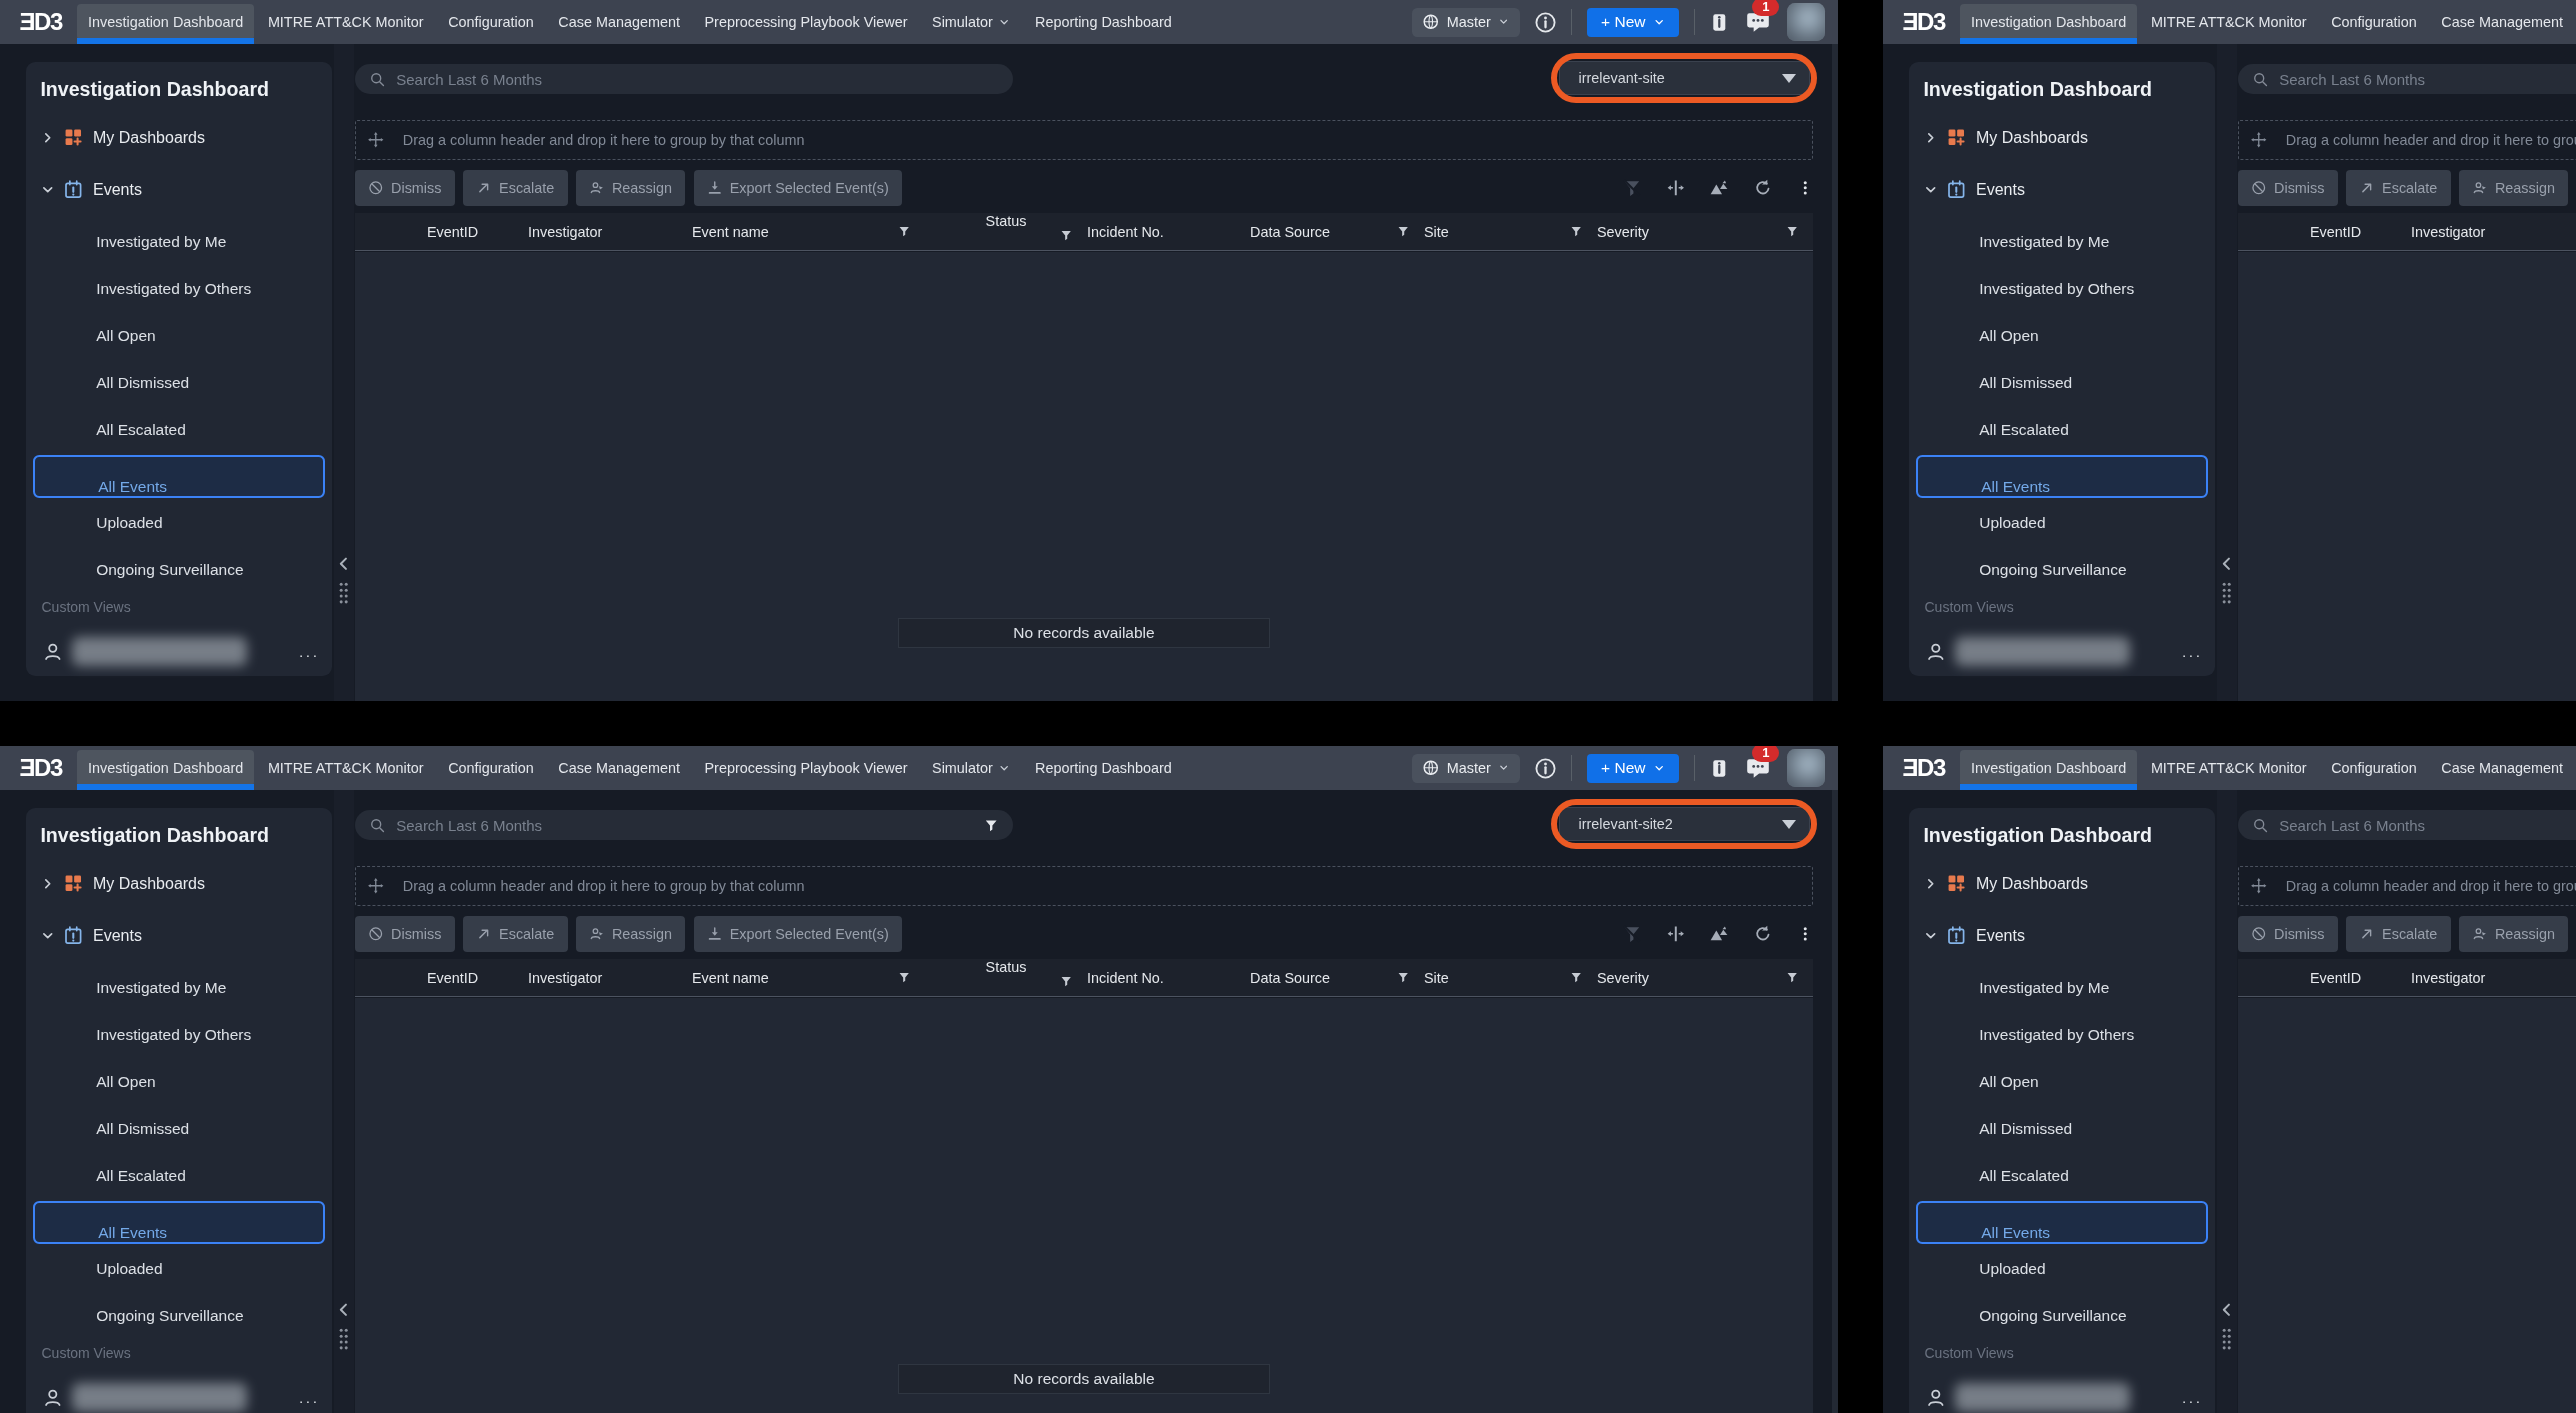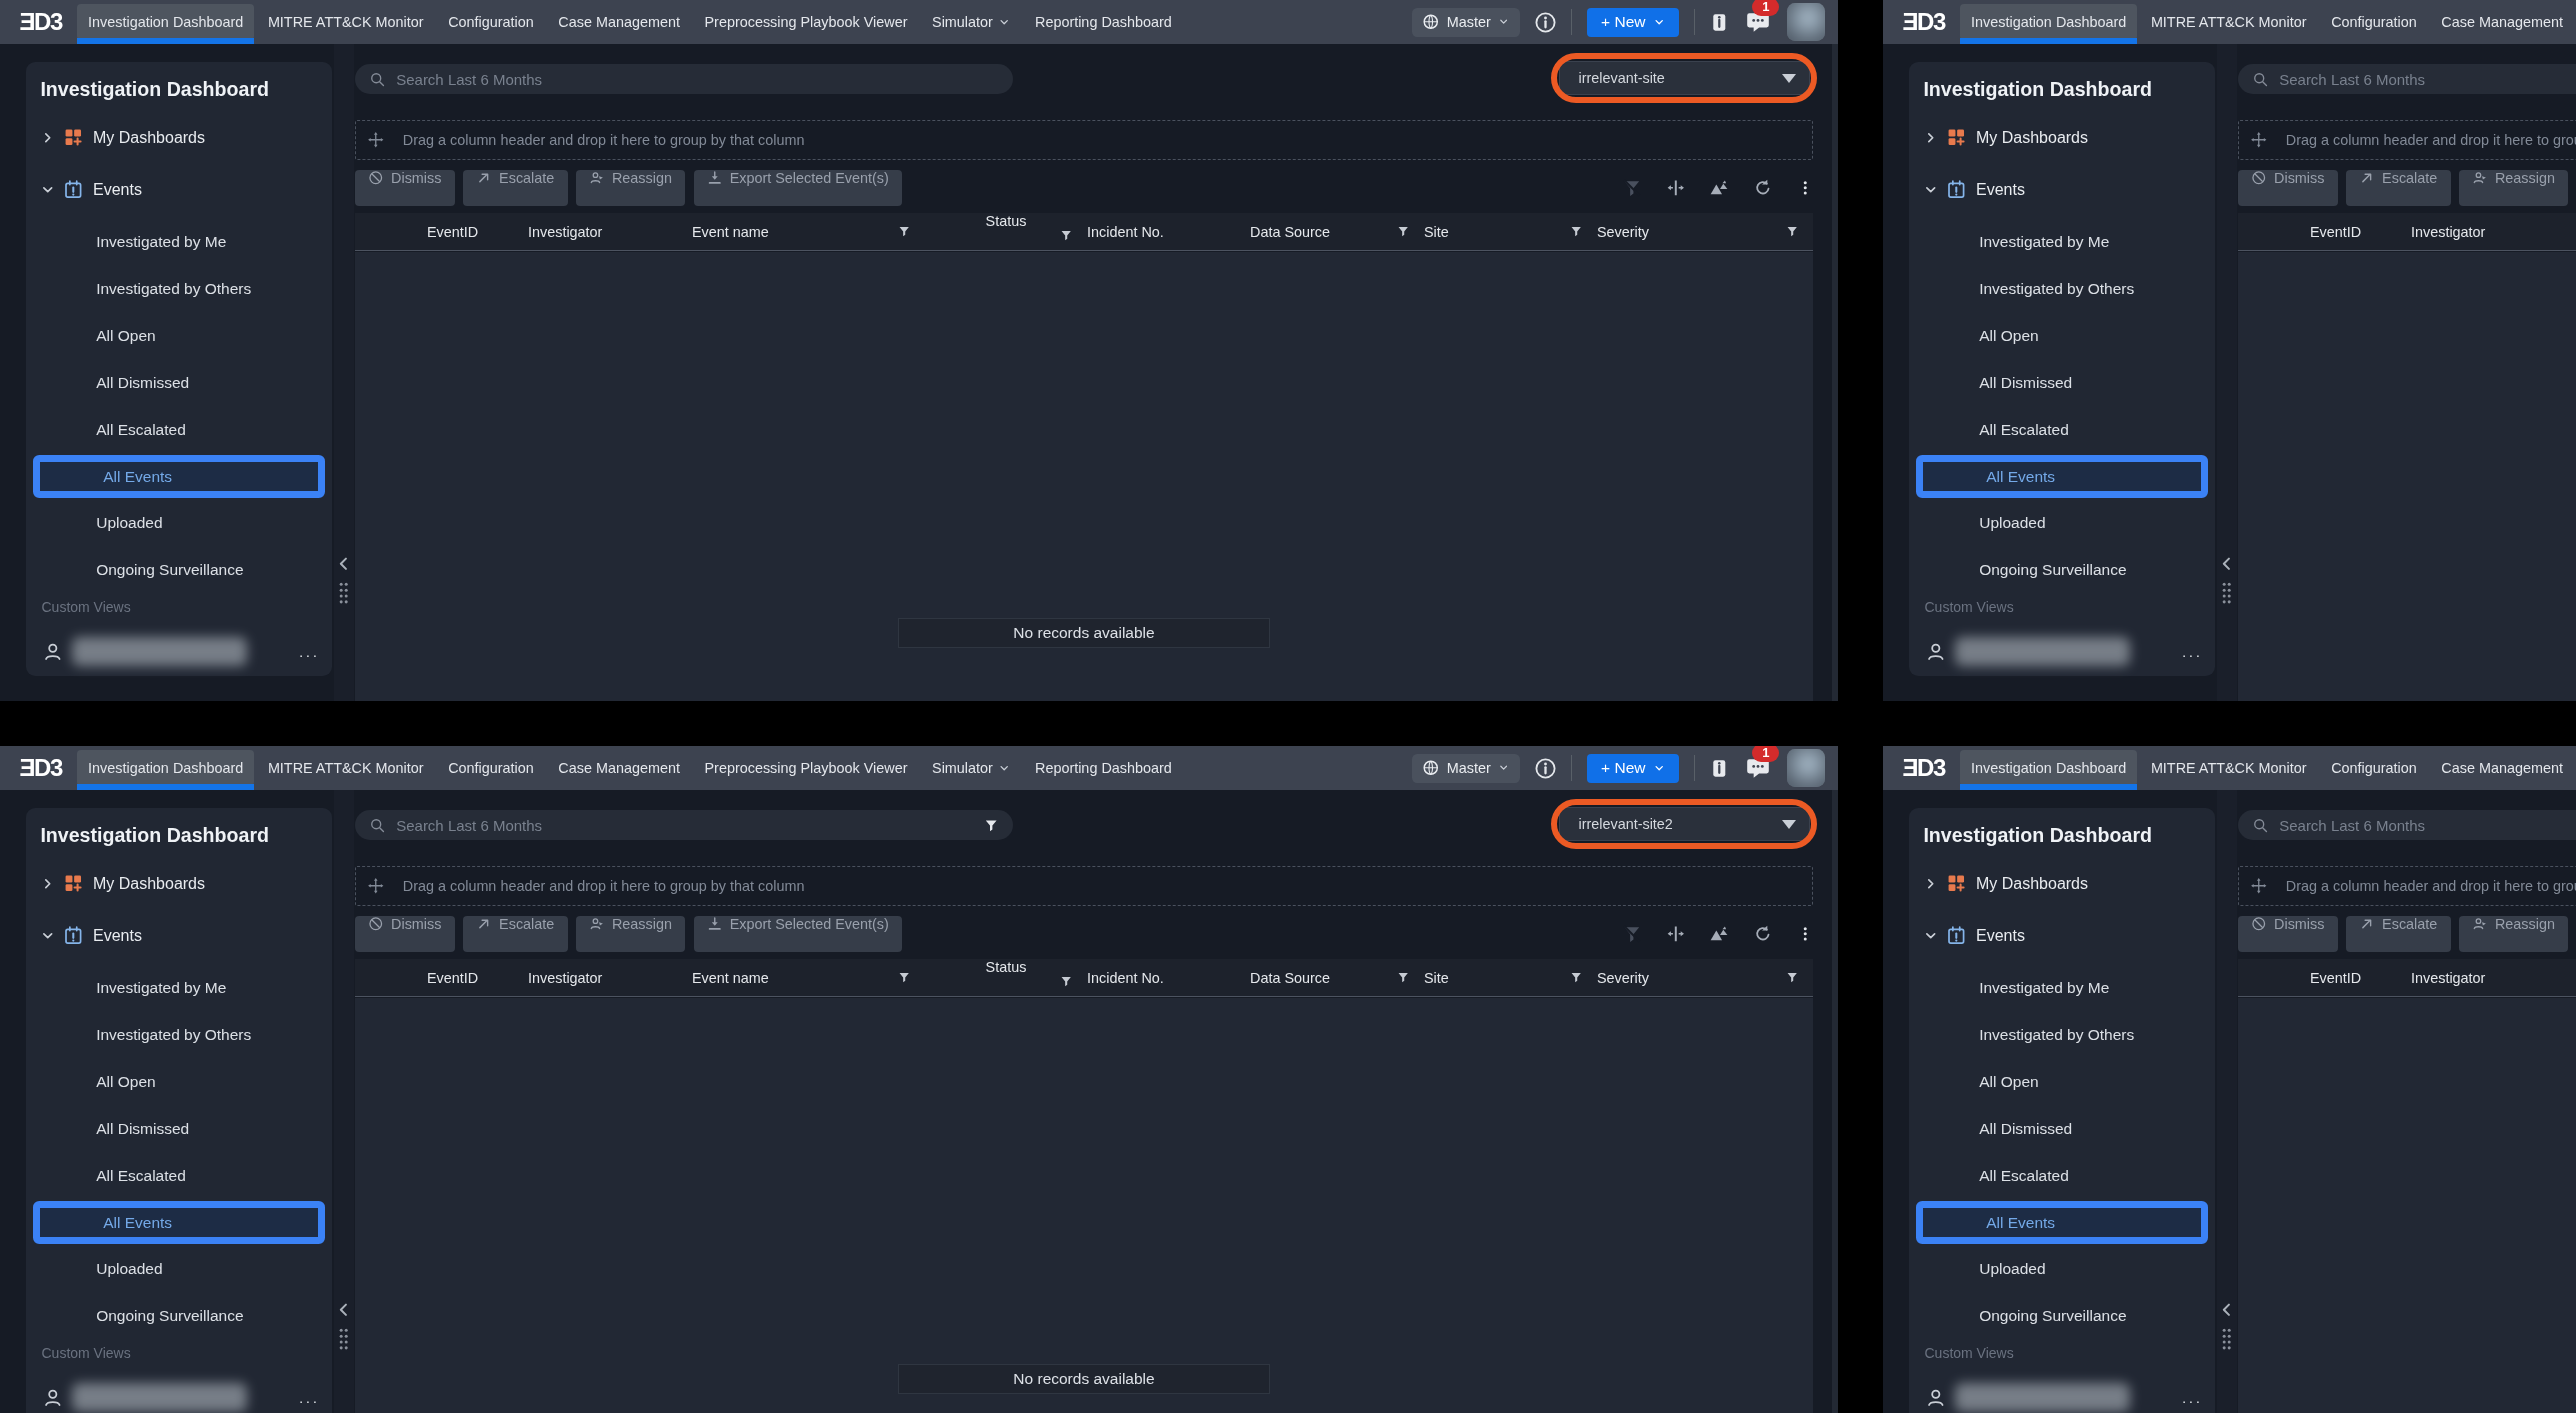--- a/index.html
+++ b/index.html
@@ -51,21 +51,21 @@
              background: #212733; border-radius: 9.3px; z-index: 2; }
   .sb-title { position: absolute; top: 15.5px; left: 14.4px; font-size: 19.6px; font-weight: bold; color: #EFF2F6; }
   .side-section { position: absolute; left: 14.4px; right: 9.3px; height: 41px; display: flex; align-items: center;
                   color: #E9ECF0; font-size: 16px; cursor: pointer; }
   .side-section .chev { width: 15.5px; height: 15.5px; color: #C9CED6; flex: none; }
   .side-section .s-icon { width: 20.6px; height: 20.6px; margin: 0 9.3px 0 7.2px; flex: none; }
   .s-icon.orange { color: #E87A4D; }
   .s-icon.blue { color: #85B5EA; }
   .side-child { position: absolute; left: 7.2px; right: 7.2px; height: 43px; display: flex; align-items: center;
                 padding-left: 63px; font-size: 15.5px; color: #DCE0E6; border-radius: 6.2px; cursor: pointer; white-space: nowrap; }
-  .side-child.active { background: #1D2C45; border: 7px solid #3b82f6; color: #74A9E8; }
+  .side-child.active { background: #1D2C45; border: 2px solid #3b82f6; color: #74A9E8; align-items: flex-end; }
   .sb-custom { position: absolute; top: 537px; left: 15.5px; font-size: 14px; color: #6A7280; }
   .user-row { position: absolute; top: 569px; left: 15.5px; right: 12.4px; height: 41px; display: flex; align-items: center; gap: 9.3px; }
   .user-row .ic-person { width: 21.6px; height: 21.6px; color: #C9CED6; flex: none; }
   .user-pill { width: 175px; height: 29px; border-radius: 7.2px; background: #868D96; filter: blur(5.7px); opacity: .85; }
   .h-dots { margin-left: auto; color: #DBDFE4; font-size: 15.5px; letter-spacing: 2.6px; cursor: pointer; }
 
   
   .handle-strip { position: absolute; left: 334px; top: 44px; bottom: 0; width: 19.6px; background: #1A1F2A; }
   .handle-strip .ic-collapse { position: absolute; top: 511px; left: 1px; width: 17.5px; height: 17.5px; color: #AAB1BA; cursor: pointer; }
   .handle-strip .ic-dots { position: absolute; top: 536px; left: 3.1px; width: 13.4px; height: 27px; color: #8A909B; cursor: grab; }
@@ -89,21 +89,21 @@
                      border: 6.7px solid #EC5A24; border-radius: 25px; z-index: 6; pointer-events: none; }
 
   
   .dropzone { position: absolute; left: 355px; right: 25px; top: 120px; height: 40px; border: 1px dashed #4A515E;
               border-radius: 2.1px; display: flex; align-items: center; padding: 0 11.3px; gap: 18px;
               color: #828A97; font-size: 14.4px; }
   .ic-move { width: 17.5px; height: 17.5px; color: #828A97; flex: none; }
 
   
   .actions-row { position: absolute; left: 355px; right: 25px; top: 170px; height: 36px; display: flex; align-items: center; gap: 8.2px; }
-  .action-btn { display: flex; gap: 7.2px; height: 36px; padding: 0 13.4px; background: #363D49;
+  .action-btn { display: flex; align-items: center; gap: 7.2px; height: 36px; padding: 0 13.4px; background: #363D49;
                 border: none; border-radius: 4.1px; color: #99A0AC; font-size: 14.4px; cursor: pointer;
                 font-family: "Liberation Sans", sans-serif; white-space: nowrap; }
   .action-btn .ic { width: 15.5px; height: 15.5px; }
   .grid-tools { margin-left: auto; display: flex; align-items: center; gap: 24px; }
   .grid-tools .ic { width: 19.6px; height: 19.6px; color: #A6ADB8; cursor: pointer; }
   .grid-tools .dim { color: #49505E; }
   .grid-tools .ic-kebab { width: 16.5px; height: 19.6px; color: #E2E6EB; }
 
   
   .table-head { position: absolute; left: 355px; right: 25px; top: 213px; height: 38px; display: flex;

